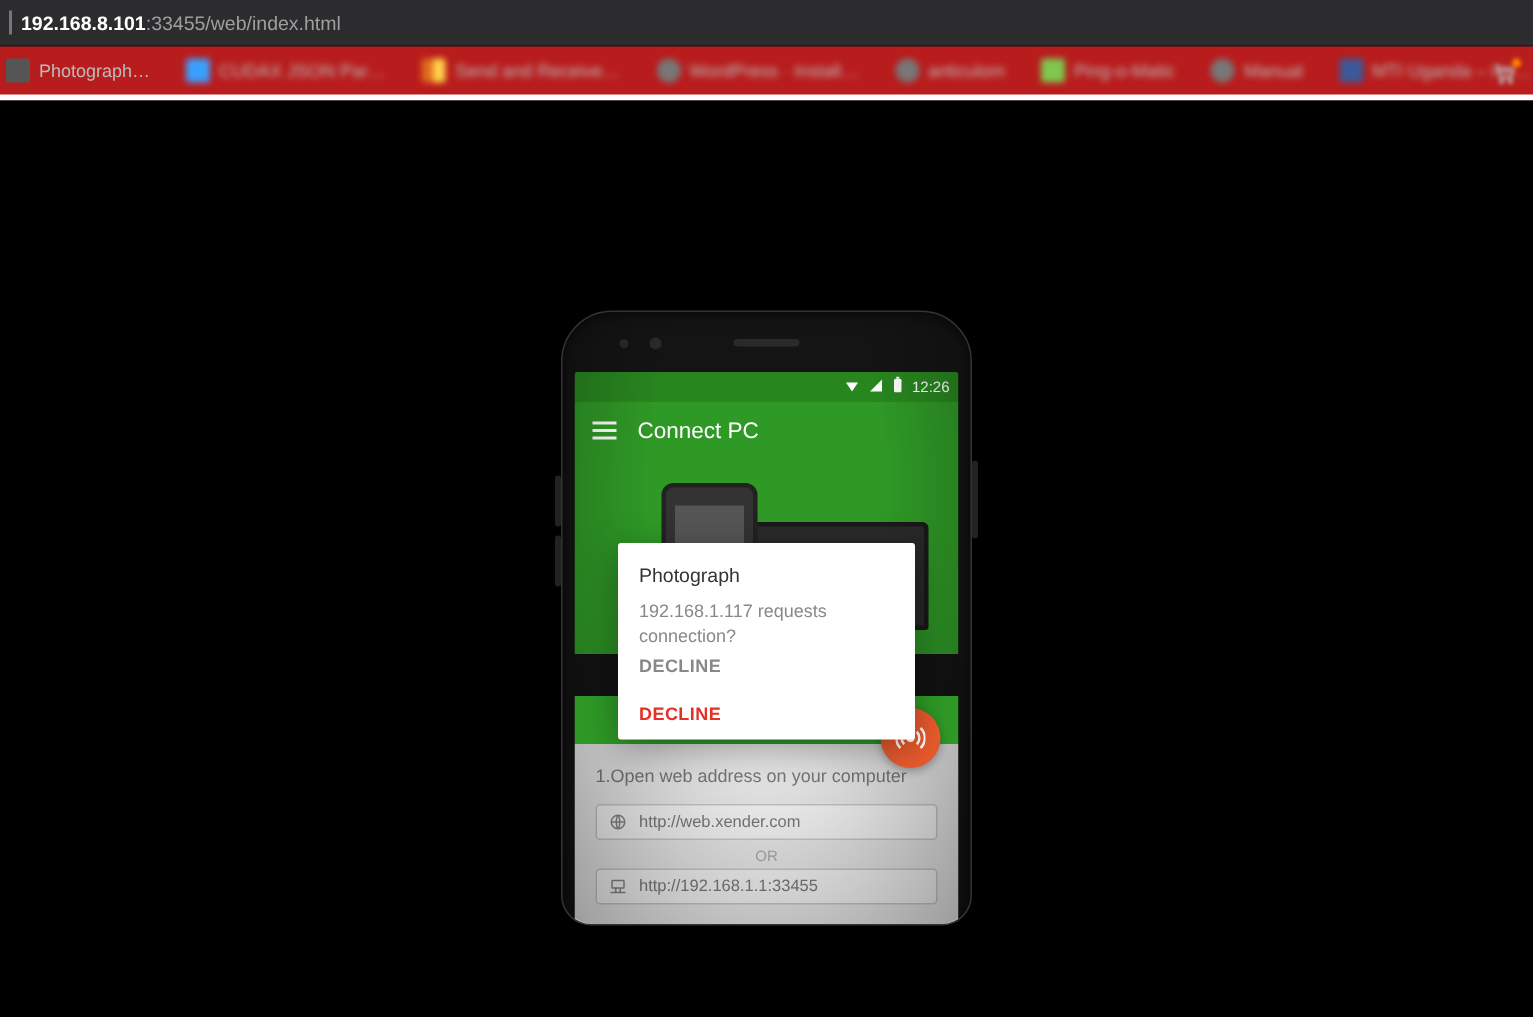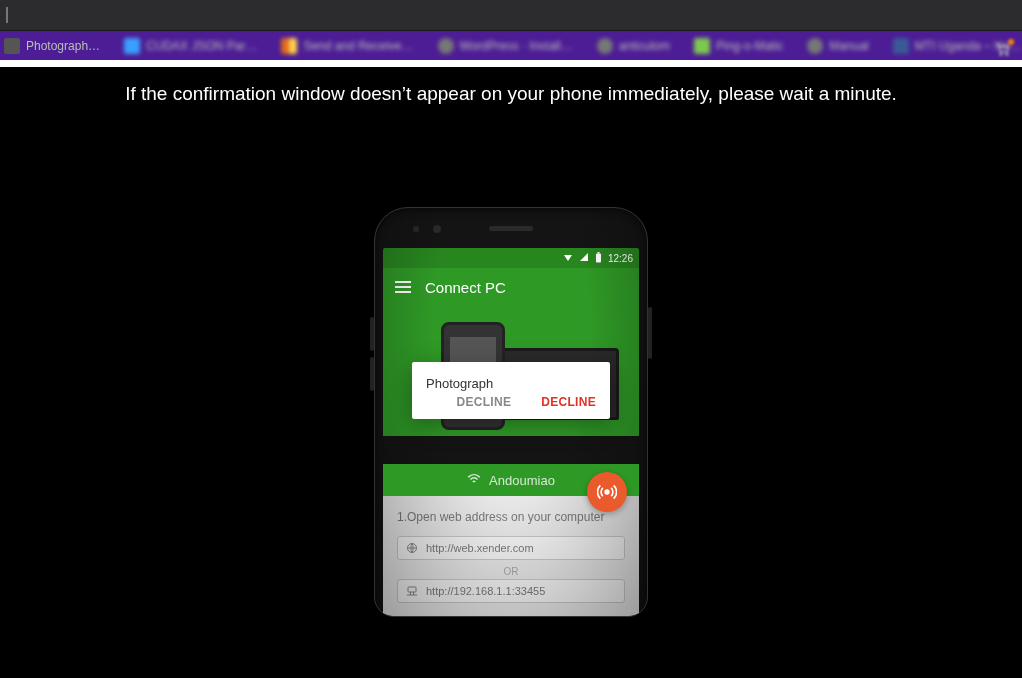--- a/index.html
+++ b/index.html
@@ -26,26 +26,26 @@
     font-size: 13px;
     font-family: Arial, sans-serif;
     color: #e9e9e9;
     white-space: nowrap;
   }
   .url .host { color: #fff; font-weight: 600; }
   .url .rest { color: #9f9f9f; }
 
   .bookmarks {
     height: 36px;
-    background: #4c1d95;
+    background: #b91c1c;
     display: flex;
     align-items: center;
     padding: 0 4px;
     gap: 24px;
-    border-bottom: 7px solid #ffffff;
+    border-bottom: 4px solid #ffffff;
     position: relative;
   }
   .bm-item {
     display: flex; align-items: center; gap: 6px;
     font-size: 12px; color: #bcbcbc;
     filter: blur(2.2px);
     white-space: nowrap;
   }
   .bm-item .favicon {
     width: 16px; height: 16px; border-radius: 2px;
@@ -167,21 +167,21 @@
     top: 114px;
     width: 198px;
     background: #fff;
     border-radius: 2px;
     box-shadow: 0 6px 24px rgba(0,0,0,0.35);
     padding: 14px 14px 10px 14px;
     z-index: 4;
   }
   .dlg-title { color:#333; font-size:13px; font-weight:500; }
   .dlg-msg { color:#888; font-size:12px; margin-top:8px; line-height:1.4; }
-  .dlg-actions { display:flex; justify-content:flex-end; gap:30px; margin-top:4px;}
+  .dlg-actions { display:flex; justify-content:flex-end; gap:18px; margin-top:4px;flex-direction:column;}
   .dlg-actions span { font-size:12px; font-weight:600; letter-spacing:0.3px; }
   .decline { color:#888; }
   .accept { color:#e33126; }
 
   .wifi-row {
     position:absolute; top: 216px; left:0; right:0;
     height: 32px;
     background: #2f9926;
     display:flex; align-items:center; justify-content:center;
     gap:8px; color: rgba(255,255,255,0.8);
@@ -223,20 +223,23 @@
     pointer-events:none;
     border-radius: 34px 34px 20px 20px;
   }
 
 </style>
 </head>
 <body>
 
 <div class="chrome-top">
   <div class="url-prefix-bar"></div>
+  <div class="url">
+    <span class="host">192.168.8.101</span><span class="rest">:33455/web/index.html</span>
+  </div>
 </div>
 
 <div class="bookmarks">
   <div class="bm-item sharp">
     <span class="favicon" style="background:#555"></span>
     <span>Photograph…</span>
   </div>
   <div class="bm-item">
     <span class="favicon" style="background:#3aa0ff"></span>
     <span>CUDAX JSON Par…</span>
@@ -270,21 +273,20 @@
     <svg width="18" height="16" viewBox="0 0 24 24" fill="none" stroke="#bbb" stroke-width="2">
         <circle cx="9" cy="20" r="1.5"></circle>
         <circle cx="18" cy="20" r="1.5"></circle>
         <path d="M3 4h2l2.5 12h11l2-8H7"></path>
       </svg>
     <span class="cart-dot"></span>
   </div>
 </div>
 
 <div class="content">
-  <p class="subtitle">If the confirmation window doesn’t appear on your phone immediately, please wait a minute.</p>
 
   <div class="phone-wrap">
     <div class="side-btn side-left1"></div>
     <div class="side-btn side-left2"></div>
     <div class="side-btn side-right"></div>
     <div class="phone-body">
       <div class="top-sensors">
         <span class="prox"></span>
         <span class="camera"></span>
         <span class="speaker"></span>
@@ -367,20 +369,21 @@
                 <path d="M2 20h20"></path>
                 <path d="M9 14v6"></path>
                 <path d="M15 14v6"></path>
               </svg>
             <span>http://192.168.1.1:33455</span>
           </div>
         </div>
 
         <div class="dialog">
           <div class="dlg-title">Photograph</div>
+          <div class="dlg-msg">192.168.1.117 requests connection?</div>
           <div class="dlg-actions">
             <span class="decline">DECLINE</span>
             <span class="accept">DECLINE</span>
           </div>
         </div>
 
       </div>
       <div class="phone-dim"></div>
     </div>
   </div>

